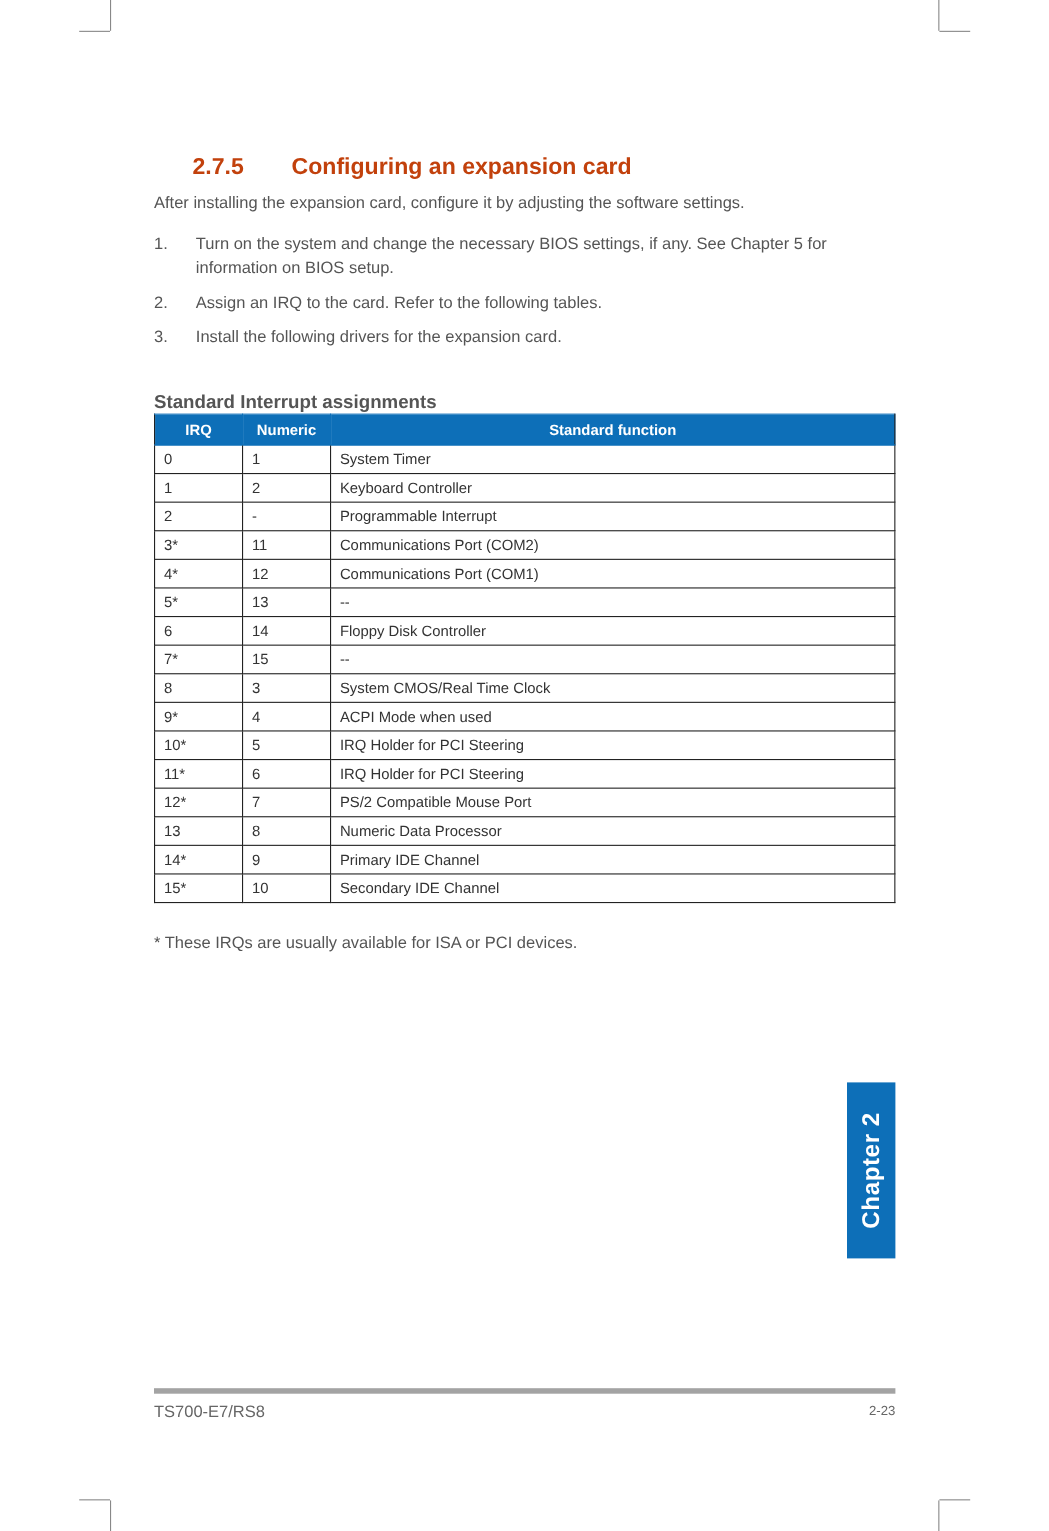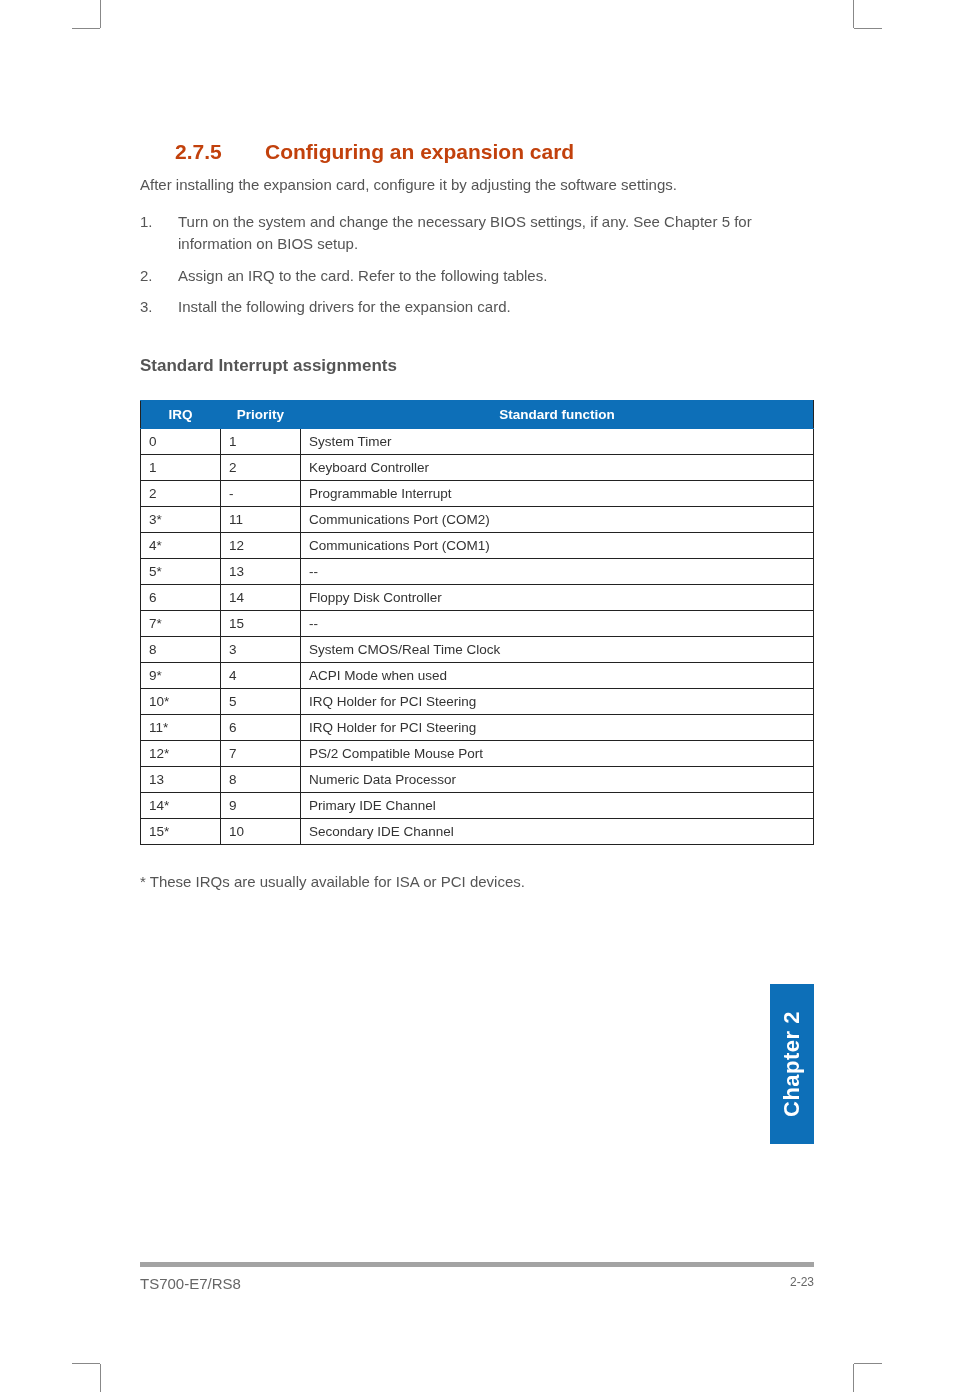--- a/index.html
+++ b/index.html
@@ -53,21 +53,20 @@
       line-height: 1.45;
     }
     .ol-num { width: 38px; flex-shrink: 0; }
     .ol-body { flex: 1; }
 
     .subheading {
       font-size: 17px;
       font-weight: bold;
       color: #555;
       margin-top: 38px;
-      margin-bottom: 24px;
     }
 
     table.irq {
       width: 100%;
       border-collapse: collapse;
       font-size: 13.5px;
     }
     table.irq th {
       background: #0d6fb8;
       color: #fff;
@@ -159,21 +158,21 @@
     <div class="ol-num">3.</div>
     <div class="ol-body">Install the following drivers for the expansion card.</div>
   </div>
 
   <h3 class="subheading">Standard Interrupt assignments</h3>
 
   <table class="irq">
     <thead>
       <tr>
         <th class="col-irq">IRQ</th>
-        <th class="col-pri">Priority</th>
+        <th class="col-pri">Numeric</th>
         <th>Standard function</th>
       </tr>
     </thead>
     <tbody id="irq-tbody">
         <tr>
           <td>0</td>
           <td>1</td>
           <td>System Timer</td>
         </tr>
         <tr>

